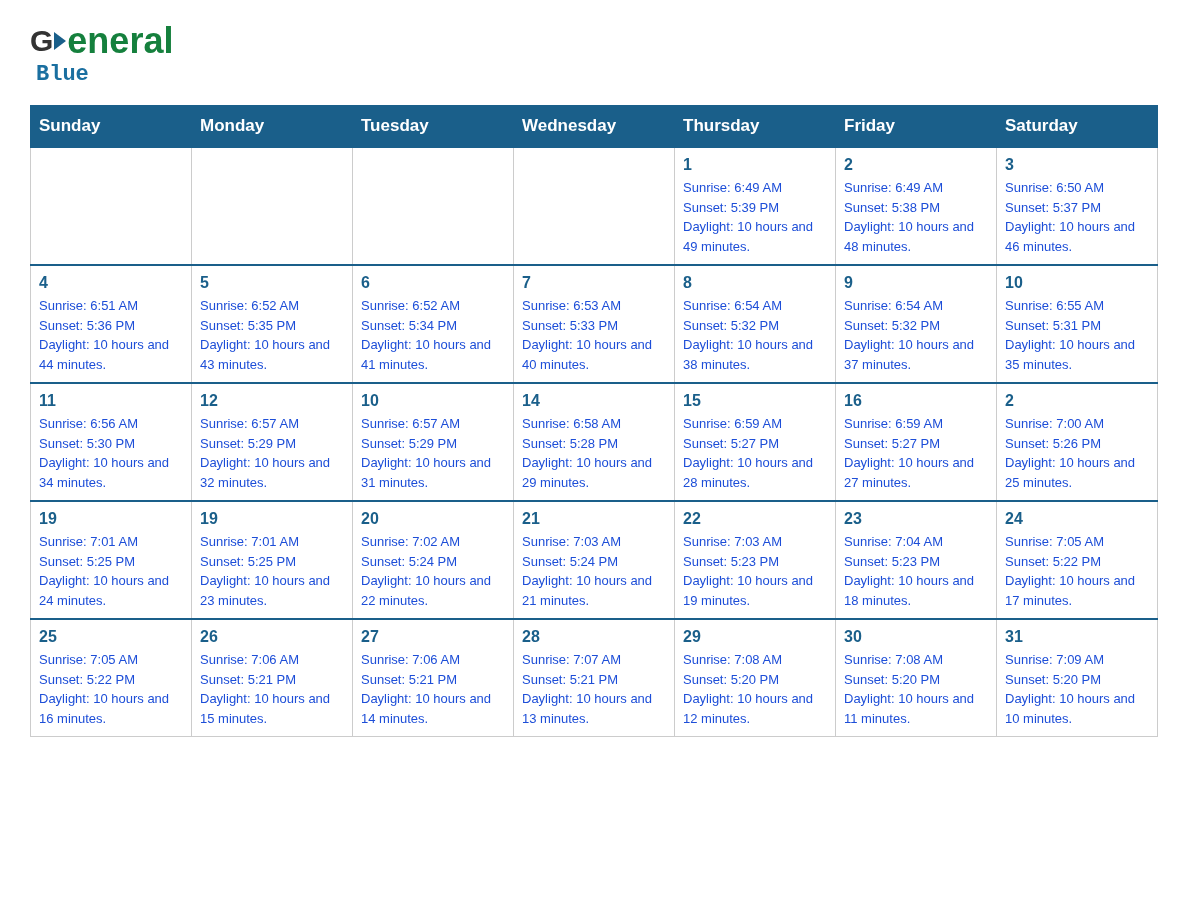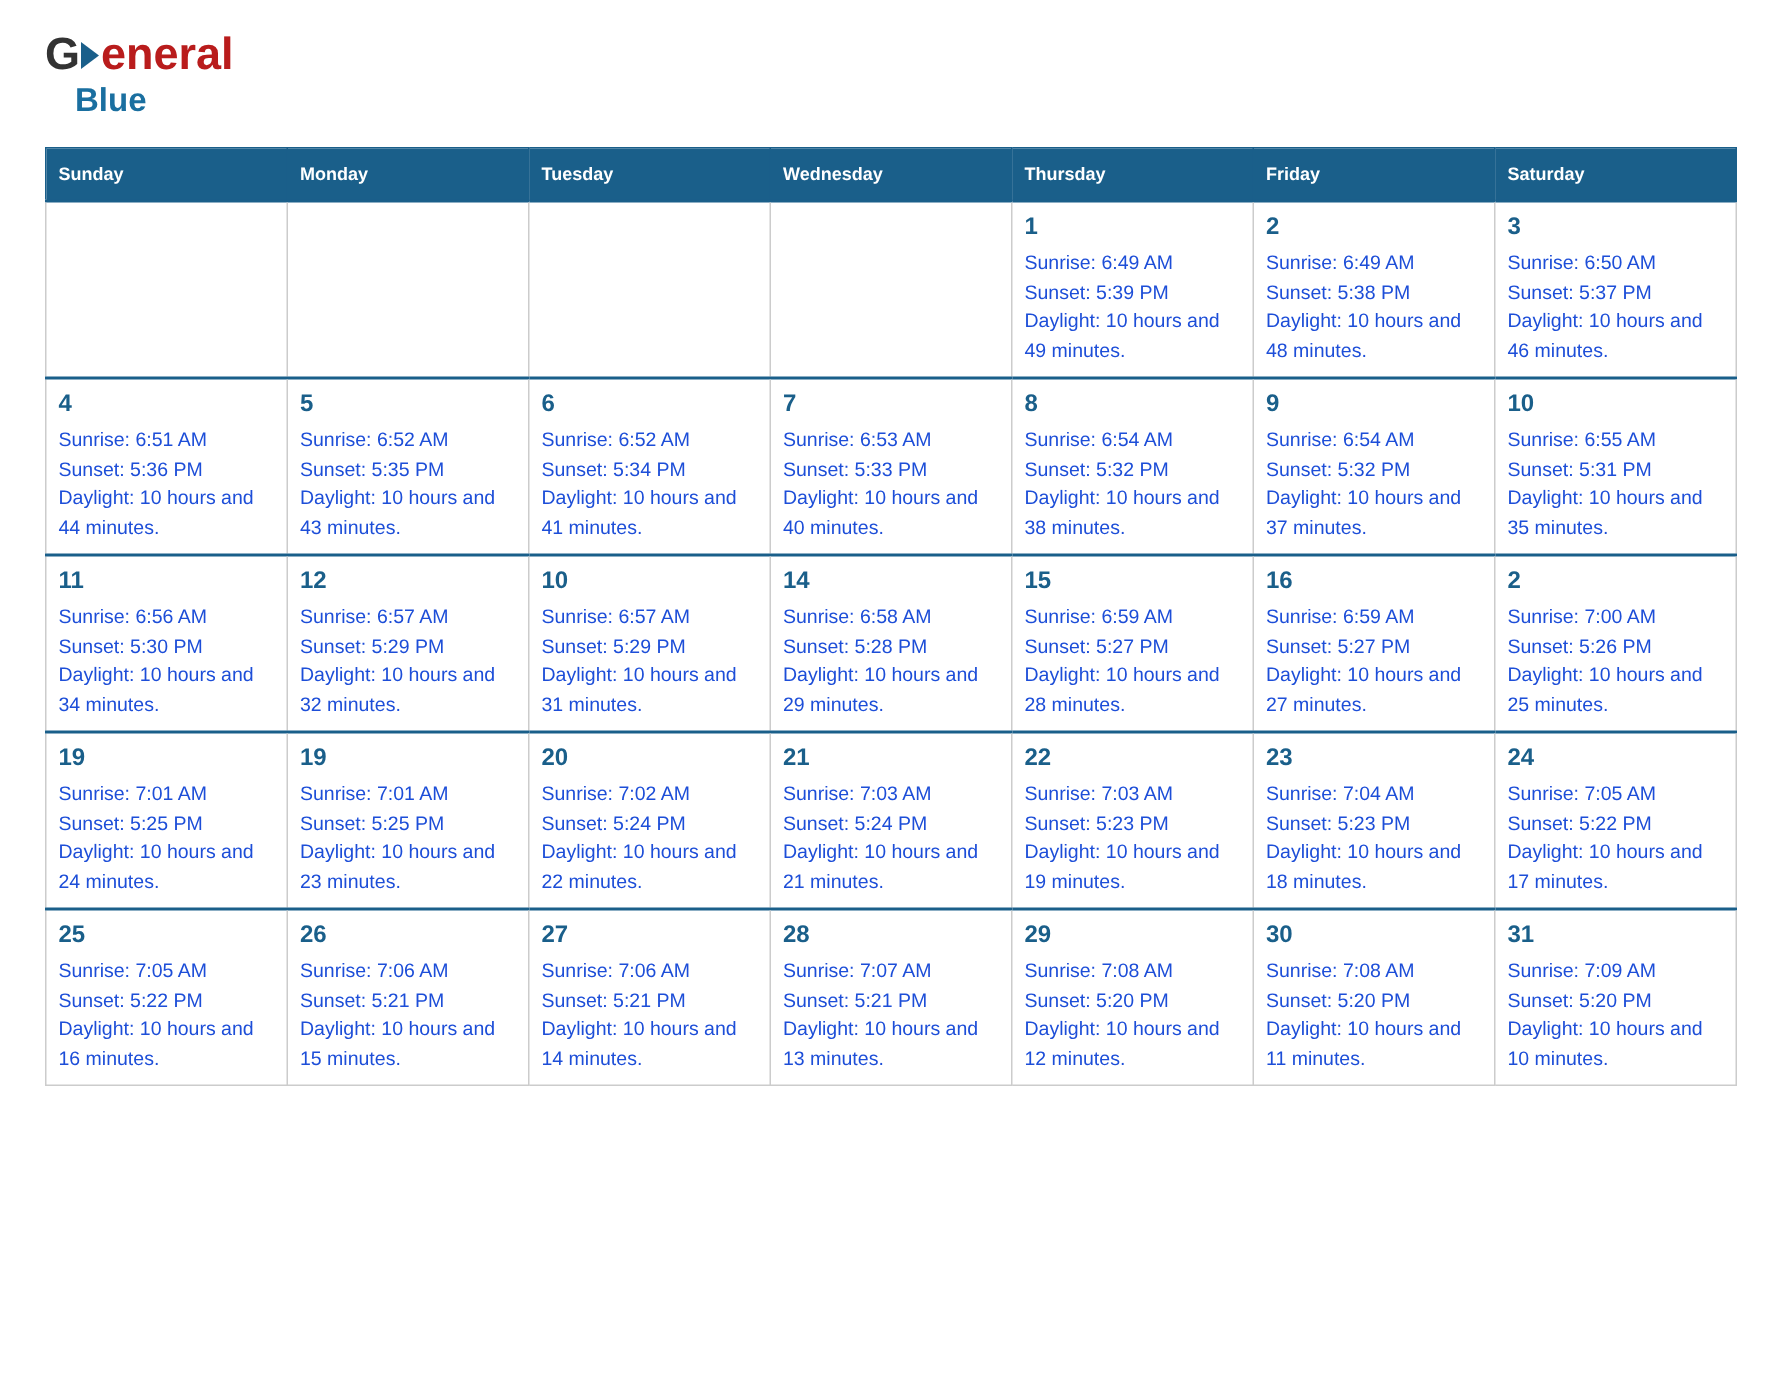--- a/index.html
+++ b/index.html
@@ -30,21 +30,21 @@
       margin-top: 4px;
     }
     .calendar {
       width: 100%;
       border-collapse: collapse;
       border: 1px solid #999;
     }
     .calendar th {
       background-color: #1a5f8a;
       color: #fff;
-      font-size: 12px;
+      font-size: 17px;
       font-weight: bold;
       padding: 10px 8px;
       text-align: left;
       border: 1px solid #1a5f8a;
       margin-left: 20px;
     }
     .calendar td {
       vertical-align: top;
       padding: 8px 8px;
       border: 1px solid #ccc;
@@ -73,23 +73,23 @@
     }
     .logo-wrapper {
       display: flex;
       flex-direction: column;
     }
     .logo-top-row {
       display: flex;
       align-items: center;
     }
     .logo-g { font-size: 30px; font-weight: bold; color: #333; }
-    .logo-eneral { font-size: 30px; font-weight: bold; color: #b91c1c; }
+    .logo-eneral { font-size: 36px; font-weight: bold; color: #15803d; }
     .logo-blue-text { font-size: 30px; font-weight: bold; color: #1a6fa0; margin-left: 2px; }
-    .logo-blue-line { font-size: 22px; font-weight: bold; color: #1a6fa0; margin-top: 0px; display: block; margin-left: 20px; }
+    .logo-blue-line { font-size: 22px; font-weight: bold; color: #1a6fa0; margin-top: 0px; display: block; margin-left: 6px; font-family: Liberation Mono, monospace; }
   </style>
 </head>
 <body>
 
 <div class="header">
   <div class="logo-wrapper">
     <div class="logo-top-row">
       <span class="logo-g">G</span>
       <span style="display:inline-block;width:0;height:0;border-left:12px solid #1a5f8a;border-right:0;border-top:9px solid transparent;border-bottom:9px solid transparent;margin:0 1px;vertical-align:middle;"></span>
       <span class="logo-eneral">eneral</span>

